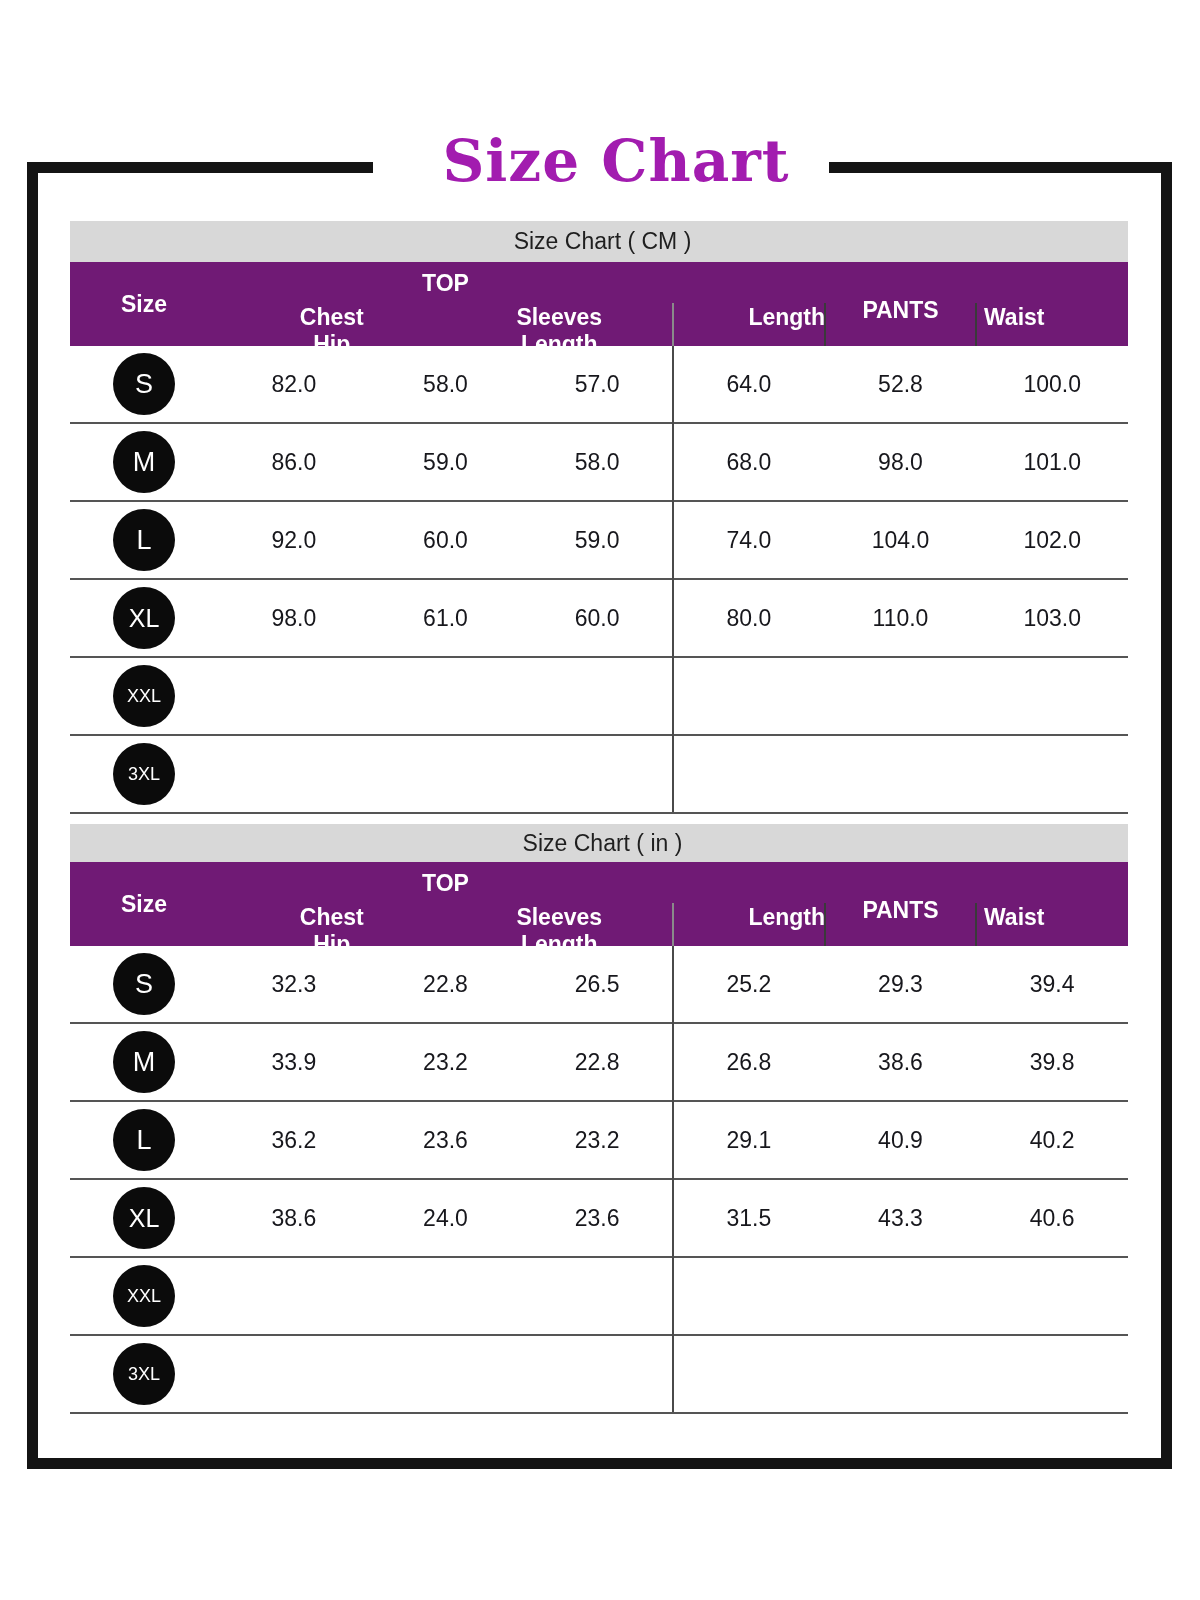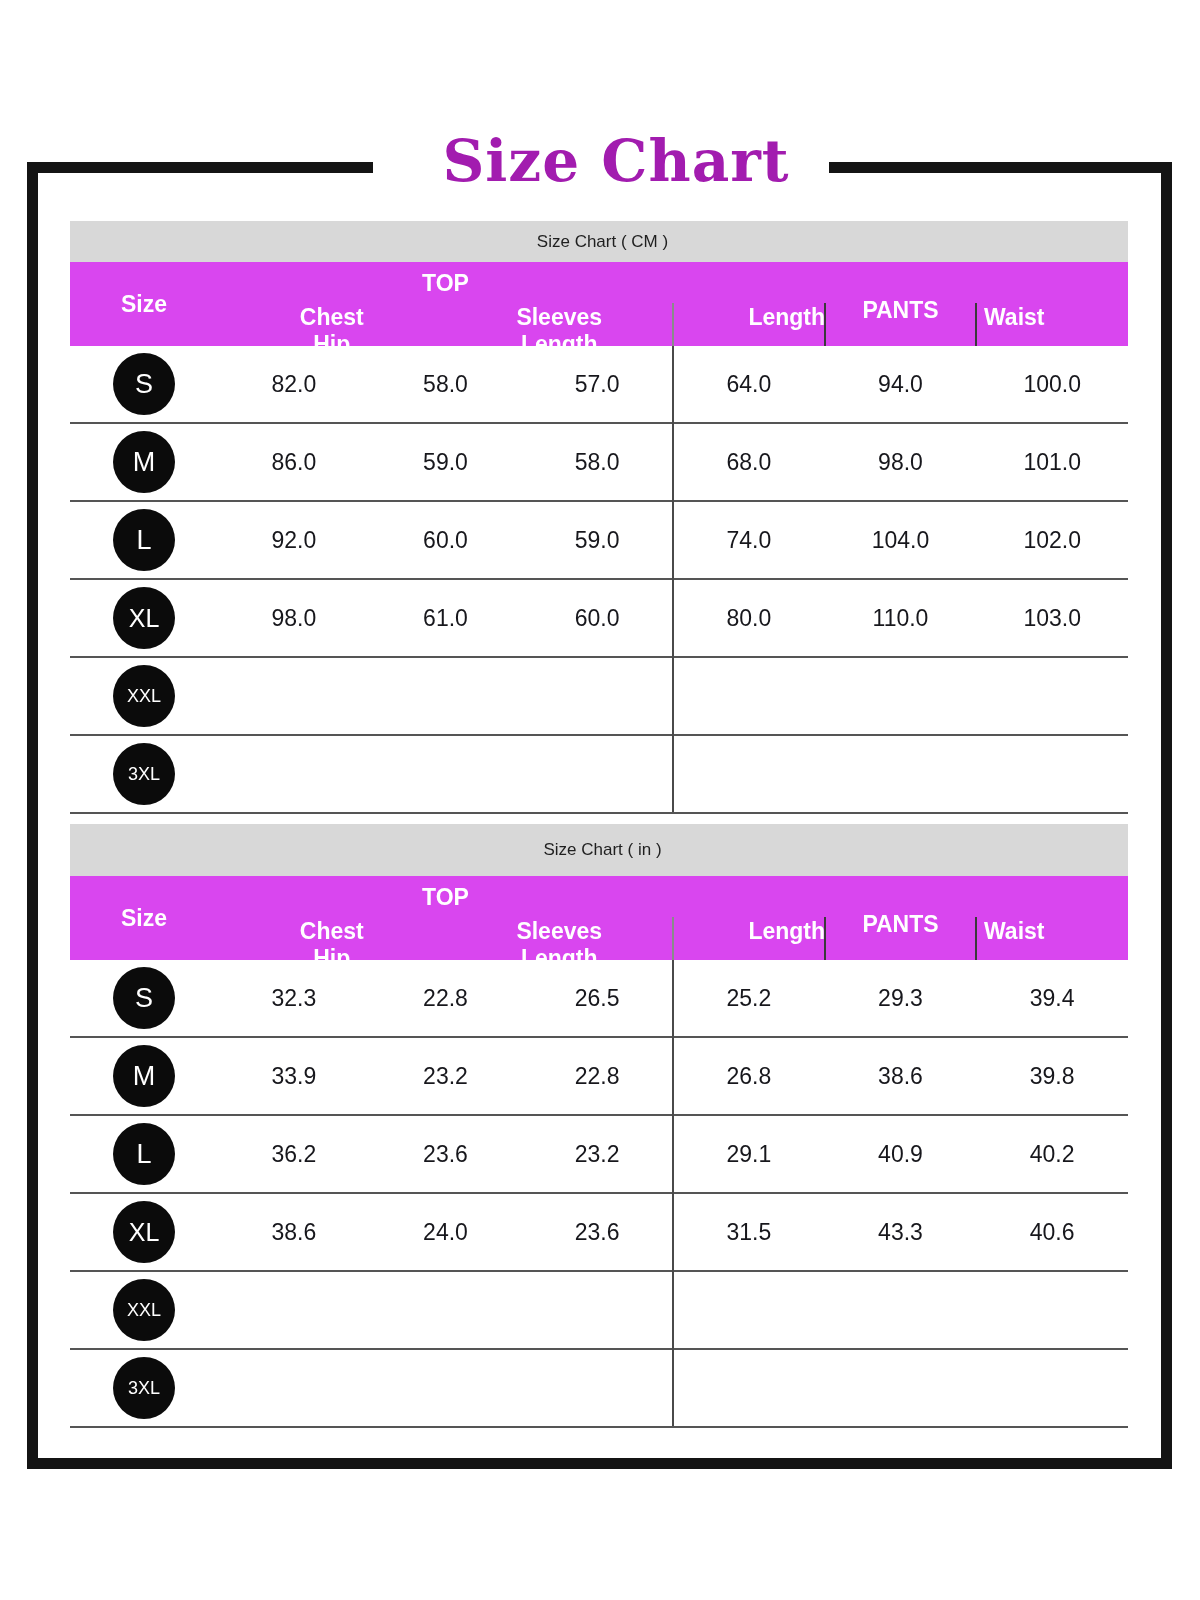--- a/index.html
+++ b/index.html
@@ -17,24 +17,24 @@
   
   .frame{position:absolute;left:27px;top:162px;width:1145px;height:1307px;box-sizing:border-box;
          border-left:11px solid #141414;border-right:11px solid #141414;border-bottom:11px solid #141414;}
 
   
   .size-table{position:absolute;left:70px;width:1058px;}
   .size-table.t1{top:221px;}
   .size-table.t2{top:824px;}
 
   .caption{height:41px;background:#d8d8d8;display:flex;align-items:center;justify-content:center;
-           font-size:17px;color:#1f1f1f;padding-left:7px;}
-  .t2 .caption{height:52px;}
-
-  .thead{position:relative;height:84px;background:#d946ef;color:#ffffff;font-weight:bold;font-size:23px;padding-left:20px;}
+           font-size:23px;color:#1f1f1f;padding-left:7px;}
+  .t2 .caption{height:38px;}
+
+  .thead{position:relative;height:84px;background:#701a75;color:#ffffff;font-weight:bold;font-size:23px;padding-left:20px;}
   .h-size{position:absolute;left:0;top:0;width:148px;height:84px;display:flex;align-items:center;justify-content:center;}
   .h-group{position:absolute;top:0;height:42px;display:flex;align-items:center;justify-content:center;}
   .g-top{left:148px;width:455px;}
   .g-pants{left:603px;width:455px;margin-top:27px;}
   .h-subrow{position:absolute;left:148px;top:42px;width:910px;height:42px;display:grid;
             grid-template-columns:repeat(4,1fr);}
   .h-subrow span{display:flex;align-items:center;justify-content:center;}
   .hdiv{position:absolute;top:41px;height:43px;width:2px;padding:0;margin:0;}
   .hdiv.main{left:602px;background:#8a8a8a;}
   .hdiv.s1{left:754px;background:#3a3a3a;}
@@ -86,21 +86,21 @@
       <div class="vdiv"></div>
 
       <div class="trow">
         <div class="cell c-size">
             <span class="badge">S</span>
           </div>
         <div class="cell">82.0</div>
         <div class="cell">58.0</div>
         <div class="cell">57.0</div>
         <div class="cell">64.0</div>
-        <div class="cell">94.0</div>
+        <div class="cell">52.8</div>
         <div class="cell">100.0</div>
       </div>
 
       <div class="trow">
         <div class="cell c-size">
             <span class="badge">M</span>
           </div>
         <div class="cell">86.0</div>
         <div class="cell">59.0</div>
         <div class="cell">58.0</div>

